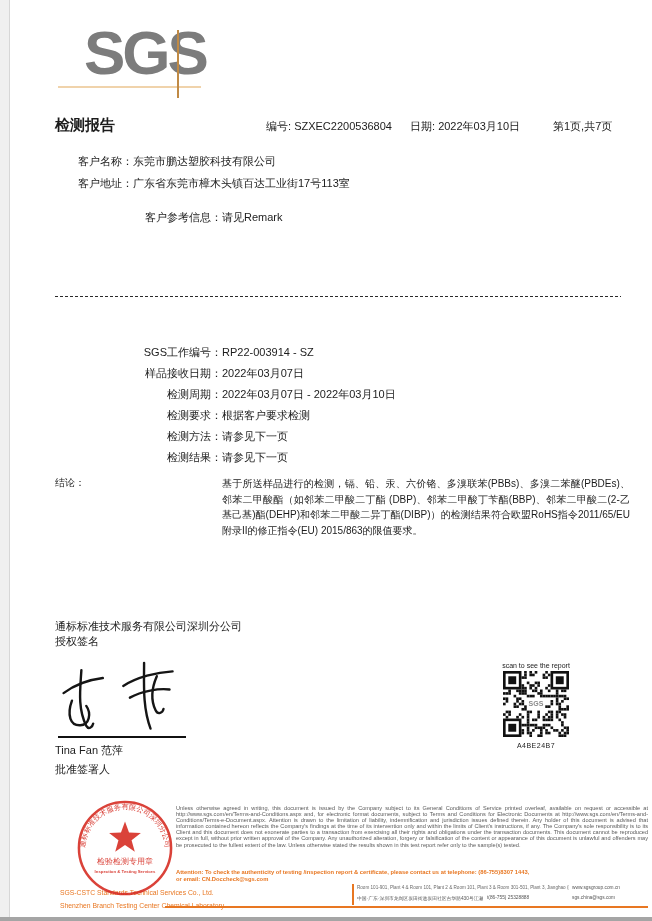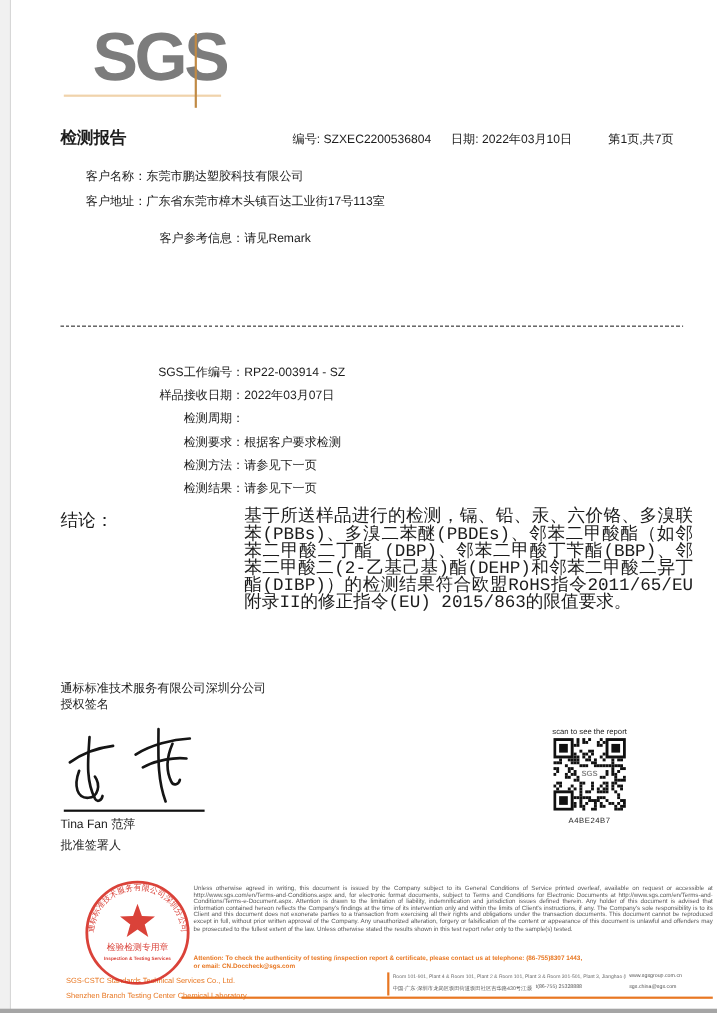--- a/index.html
+++ b/index.html
@@ -23,23 +23,23 @@
 
   .row{display:flex;font-size:11px;line-height:14px;margin-bottom:8px;}
   .row .lbl{flex:none;text-align:right;}
   .client-block{position:absolute;left:55px;top:154px;width:560px;}
   .client-block .lbl{width:78px;}
   .sample-block{position:absolute;left:55px;top:210px;width:560px;}
   .sample-block .lbl,.work-block .lbl{width:167px;}
   .note{font-size:11px;margin-top:3px;}
   .dashed{position:absolute;left:55px;top:296px;width:566px;height:1px;
           background:repeating-linear-gradient(90deg,#2a2a2a 0 3px,transparent 3px 5px);}
-  .work-block{position:absolute;left:55px;top:332px;width:575px;}
+  .work-block{position:absolute;left:55px;top:345px;width:575px;}
   .work-block .row{margin-bottom:7px;}
-  .conc{display:flex;font-size:16px;margin-top:12px;font-family:Liberation Mono, monospace;}
+  .conc{display:flex;font-size:10px;margin-top:12px;}
   .conc .lbl{width:167px;flex:none;}
   .conc .val{width:408px;line-height:15.5px;text-align:justify;}
 
   
   .sign-company{position:absolute;left:55px;top:619px;font-size:11px;line-height:15px;}
   .sig-svg{position:absolute;left:58px;top:660px;}
   .sig-line{position:absolute;left:58px;top:736px;width:128px;height:2px;background:#111;}
   .signer{position:absolute;left:55px;top:741px;font-size:11px;line-height:19px;}
 
   
@@ -113,20 +113,21 @@
     <div class="row">
       <span class="lbl">SGS工作编号：</span>
       <span class="val">RP22-003914 - SZ</span>
     </div>
     <div class="row">
       <span class="lbl">样品接收日期：</span>
       <span class="val">2022年03月07日</span>
     </div>
     <div class="row">
       <span class="lbl">检测周期：</span>
+      <span class="val">2022年03月07日 - 2022年03月10日</span>
     </div>
     <div class="row">
       <span class="lbl">检测要求：</span>
       <span class="val">根据客户要求检测</span>
     </div>
     <div class="row">
       <span class="lbl">检测方法：</span>
       <span class="val">请参见下一页</span>
     </div>
     <div class="row">

